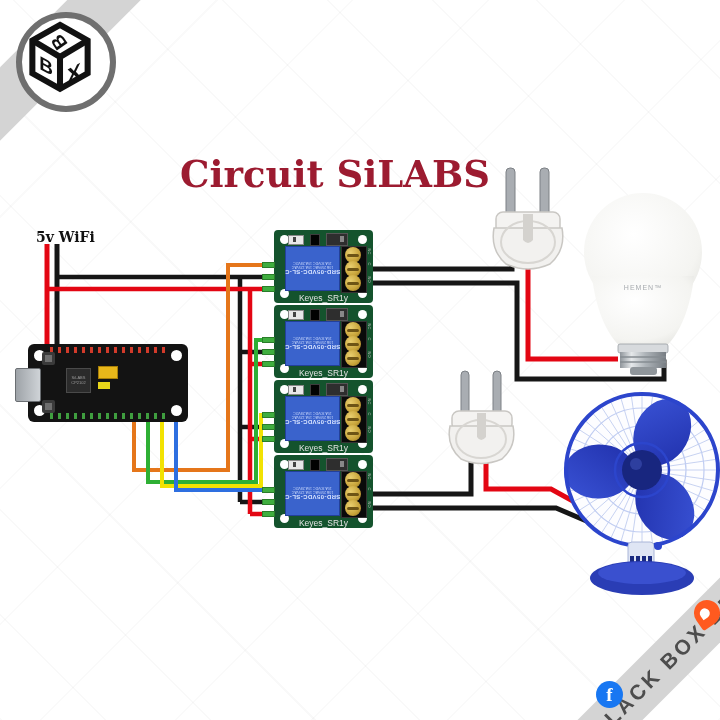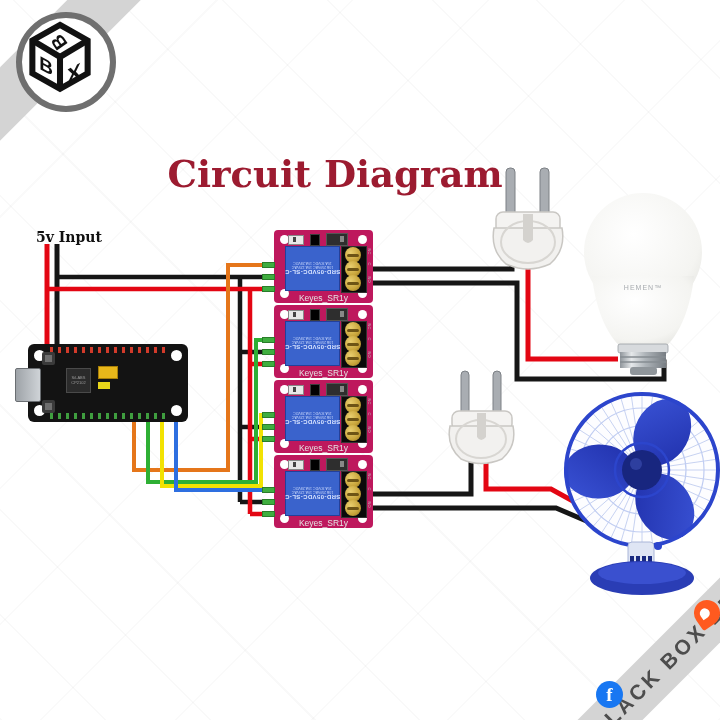--- a/index.html
+++ b/index.html
@@ -44,21 +44,21 @@
   .btn::after{content:"";position:absolute;left:3px;top:3px;width:7px;height:7px;background:#6e6e6e;}
   .chip{position:absolute;left:38px;top:24px;width:25px;height:25px;background:#2b2b2b;border:1px solid #4a4a4a;
         color:#9a9a9a;font-size:4px;line-height:5px;text-align:center;padding-top:6px;box-sizing:border-box;}
   .led1{position:absolute;left:70px;top:22px;width:18px;height:11px;background:#e8b71a;border:1px solid #a87f08;}
   .led2{position:absolute;left:70px;top:38px;width:12px;height:7px;background:#e8d51a;}
   .esp{position:absolute;left:92px;top:14px;width:62px;height:56px;background:#1d1d1d;border:1px solid #3a3a3a;}
   .fc-mark{position:absolute;left:6px;top:8px;color:#e8e8e8;font-weight:bold;font-size:8px;}
   .wifi-mark{position:absolute;left:4px;top:42px;color:#e8e8e8;font-weight:bold;font-size:6px;}
   .esp-circle{position:absolute;left:26px;top:40px;width:13px;height:13px;border:1.5px solid #dcdcdc;border-radius:50%;}
   
-  .relay{position:absolute;left:274px;width:99px;height:73px;background:#be185d;border-radius:4px;z-index:3;}
+  .relay{position:absolute;left:274px;width:99px;height:73px;background:#14532d;border-radius:4px;z-index:3;}
   .r-hole{position:absolute;width:9px;height:9px;border-radius:50%;background:#fff;}
   .r-res{position:absolute;left:14px;top:5px;width:14px;height:8px;background:#e8e8e8;border:1px solid #888;}
   .r-res::after{content:"";position:absolute;left:4px;top:1px;width:3px;height:5px;background:#444;}
   .r-tr{position:absolute;left:36px;top:4px;width:8px;height:10px;background:#020202;border:1px solid #3c3c3c;}
   .r-jmp{position:absolute;left:52px;top:3px;width:20px;height:11px;background:#2e2e2e;border:1px solid #555;}
   .r-jmp::after{content:"";position:absolute;left:13px;top:2px;width:4px;height:6px;background:#888;}
   .r-blue{position:absolute;left:11px;top:16px;width:55px;height:45px;background:#3a63cc;
           border:1px solid #23409a;box-sizing:border-box;transform:rotate(180deg);
           display:flex;flex-direction:column;align-items:center;justify-content:center;color:#d9e4ff;}
   .r-model{font-size:6px;font-weight:bold;letter-spacing:.4px;white-space:nowrap;}
@@ -88,22 +88,22 @@
   </svg>
 </div>
 <div class="band band-br">
   <span class="band-text">BLACK BOX BD</span>
 </div>
 <div class="fb-icon">
     <span>f</span>
   </div>
 <div class="orange-icon"></div>
 
-<div class="title" style="color:#9c1b30;">Circuit Diagram</div>
-<div class="input-label">5v Input</div>
+<div class="title" style="color:#9c1b30;">Circuit SiLABS</div>
+<div class="input-label">5v WiFi</div>
 
 <svg class="wires" width="720" height="720" viewBox="0 0 720 720">
 
   <path d="M47,244 V350" fill="none" stroke-width="5" stroke="#e30613"></path>
   <path d="M57,244 V350" fill="none" stroke-width="5" stroke="#161616"></path>
 
   <path d="M57,277 H266" fill="none" stroke-width="4.5" stroke="#161616"></path>
   <path d="M240,277 V502" fill="none" stroke-width="4.5" stroke="#161616"></path>
   <path d="M240,352 H266" fill="none" stroke-width="4.5" stroke="#161616"></path>
   <path d="M240,427 H266" fill="none" stroke-width="4.5" stroke="#161616"></path>

